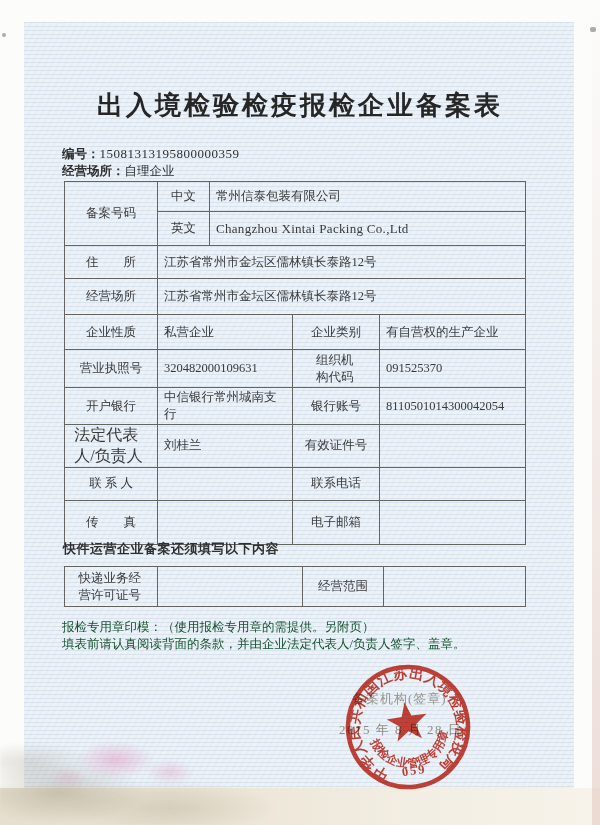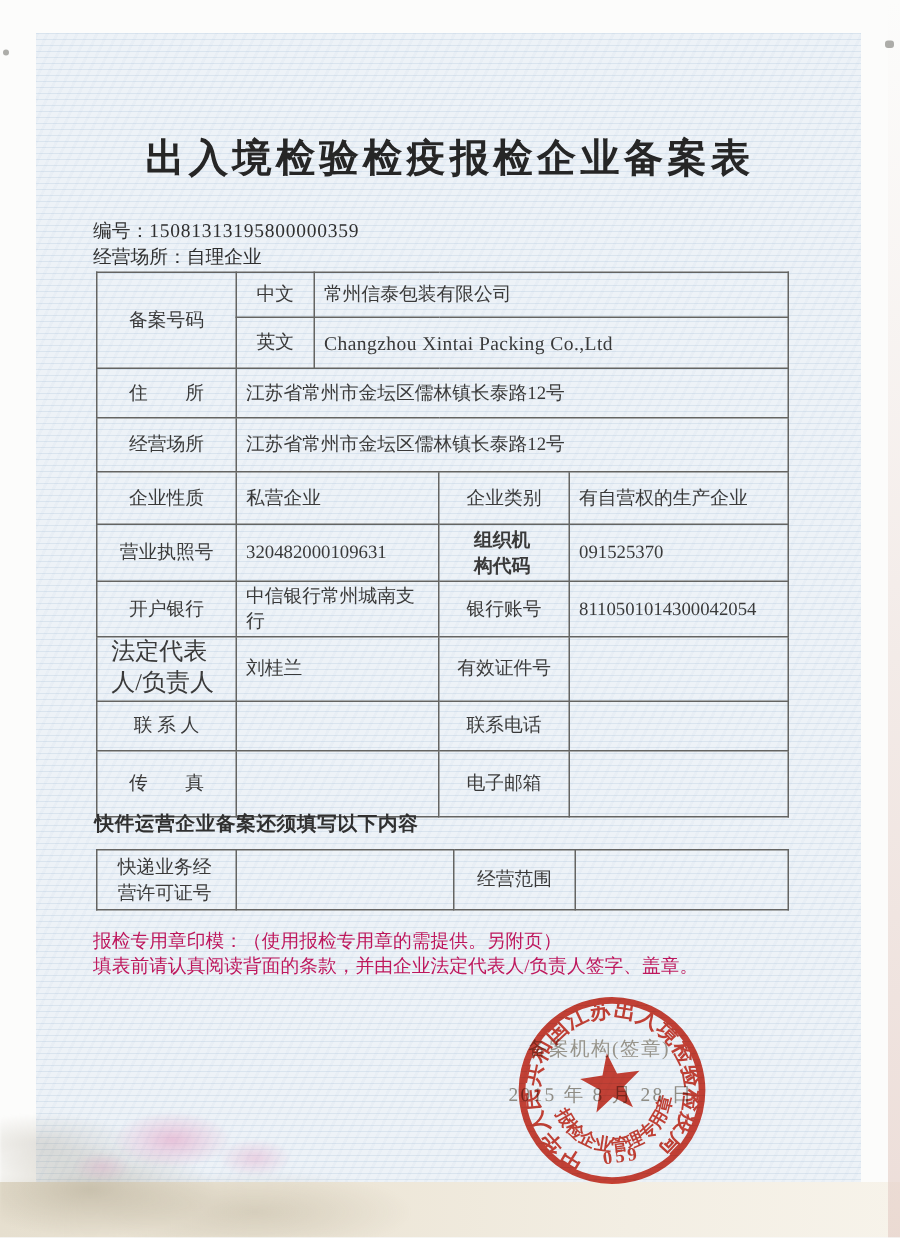--- a/index.html
+++ b/index.html
@@ -44,57 +44,57 @@
     position:absolute;right:0;top:0;width:8px;height:825px;
     background:linear-gradient(to bottom, rgba(240,235,230,.0) 0%, rgba(235,220,215,.55) 55%, rgba(228,205,198,.65) 100%);
   }
   .speck{position:absolute;background:#6b6b66;border-radius:2px;opacity:.55;}
 
   .title{
     position:absolute;left:0;top:88px;width:600px;
     text-align:center;font-size:26px;font-weight:bold;letter-spacing:3px;color:#262626;
   }
   .meta{position:absolute;left:62px;top:146px;width:476px;font-size:12.5px;color:#2f2f2f;}
-  .meta .lbl{font-weight:normal;}
+  .meta .lbl{font-weight:bold;}
   .meta-row1{height:17px;}
   .meta-row2{position:relative;height:17px;}
   .meta .num{font-size:13px;letter-spacing:.5px;}
   .recno{position:absolute;left:273px;top:0;}
 
   table.form{
     position:absolute;left:64px;top:181px;width:461px;
     border-collapse:collapse;table-layout:fixed;
     font-size:12.5px;color:#3a3a3a;
   }
   table.form td{
     border:1px solid #646462;
     padding:0 6px;
     vertical-align:middle;
     overflow:hidden;
   }
   td.lab{text-align:center;padding:0 2px;}
   td.val{text-align:left;padding-left:9px;}
   .en{font-size:13px;letter-spacing:.3px;}
   .wrapspan{display:inline-block;text-align:left;line-height:1.3;}
-  .w32{width:3.2em;font-weight:bold;}
+  .w32{width:3.2em;}
   .w46{width:4.6em;font-size:16px;}
   .w52{width:5.2em;}
 
   .sec-heading{
     position:absolute;left:63px;top:540px;width:480px;
     font-size:13px;font-weight:bold;color:#303030;letter-spacing:.5px;
   }
   table.form2{
     position:absolute;left:64px;top:566px;width:461px;
     border-collapse:collapse;table-layout:fixed;
     font-size:12.5px;color:#3a3a3a;
   }
   table.form2 td{border:1px solid #646462;padding:0 6px;vertical-align:middle;}
 
-  .notes{position:absolute;left:62px;top:619px;width:480px;font-size:12.5px;color:#be185d;line-height:17px;}
+  .notes{position:absolute;left:62px;top:619px;width:480px;font-size:12.5px;color:#14532d;line-height:17px;}
 
   .sig-org{position:absolute;left:352px;top:690px;font-size:13px;color:#97948b;letter-spacing:1px;}
   .sig-date{position:absolute;left:339px;top:721px;font-size:13px;color:#8f8c84;letter-spacing:1.5px;}
 
   .stamp{
     position:absolute;left:344px;top:663px;width:128px;height:128px;
     transform:rotate(-8deg);
     mix-blend-mode:multiply;opacity:.95;
   }
   .stamp text{font-family:"Liberation Serif","DejaVu Serif",serif;font-weight:bold;fill:#cf392b;}

